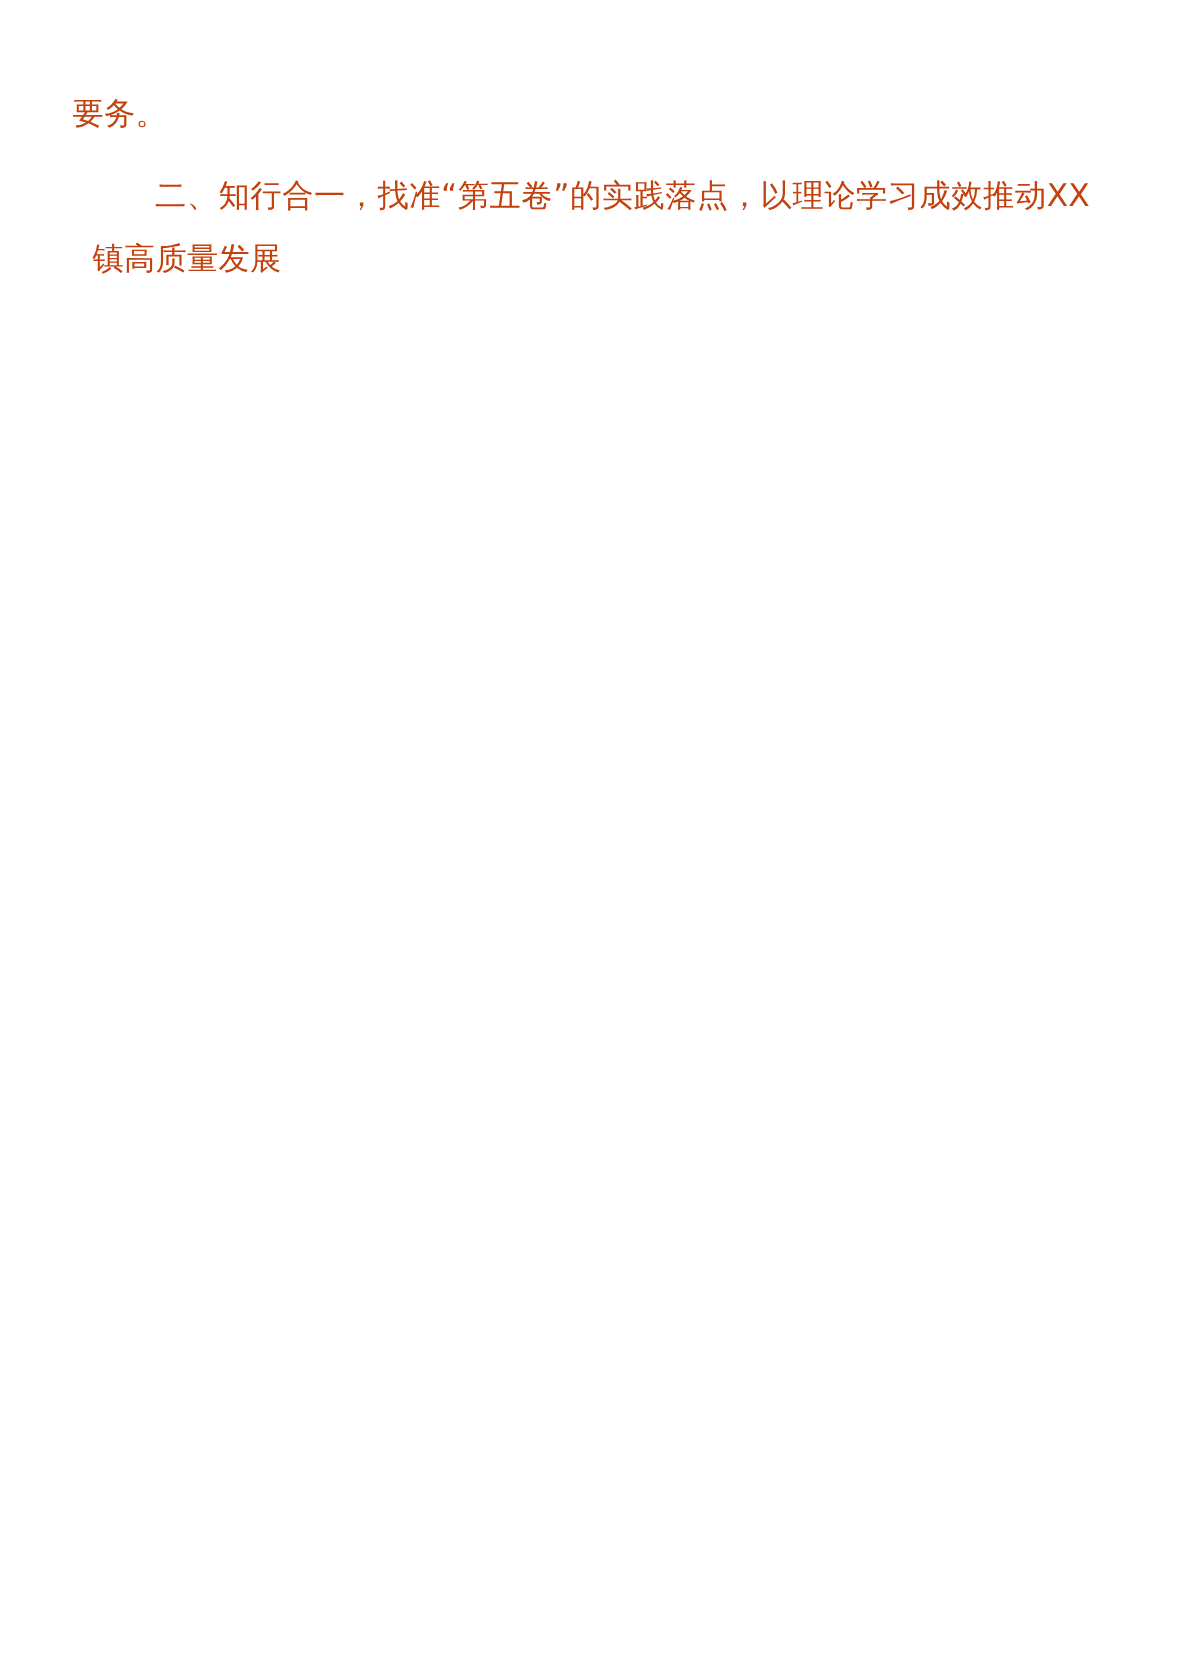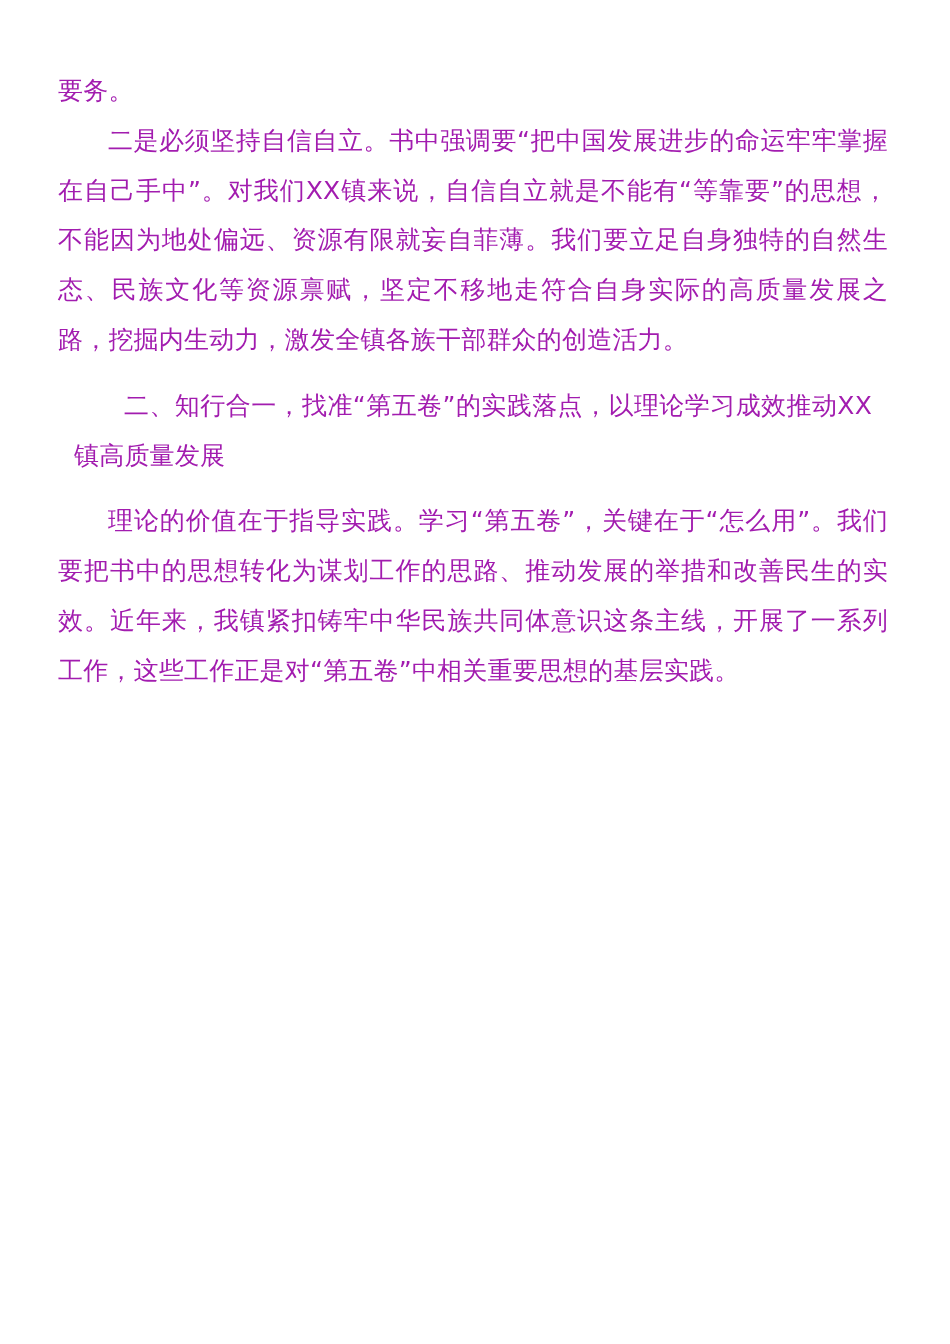--- a/index.html
+++ b/index.html
@@ -5,29 +5,27 @@
     html, body { margin: 0; padding: 0; background: #ffffff; }
     body { width: 950px; height: 1344px; overflow: hidden; position: relative; }
     .page {
       position: absolute;
       left: 58px;
       top: 66px;
       width: 830px;
       font-family: "DejaVu Sans", "Liberation Sans", sans-serif;
       font-size: 25px;
       line-height: 49.8px;
-      color: #a21caf;
+      color: #c2410c;
       text-align: justify;
       letter-spacing: 0.2px;
     }
     .para { margin: 0; text-indent: 50px; }
     .para.noindent { text-indent: 0; }
     .heading { margin: 16px; text-indent: 50px; }
   </style>
 </head>
 <body>
 
 <div class="page">
   <p class="para noindent">要务。</p>
-  <p class="para">二是必须坚持自信自立。书中强调要“把中国发展进步的命运牢牢掌握在自己手中”。对我们XX镇来说，自信自立就是不能有“等靠要”的思想，不能因为地处偏远、资源有限就妄自菲薄。我们要立足自身独特的自然生态、民族文化等资源禀赋，坚定不移地走符合自身实际的高质量发展之路，挖掘内生动力，激发全镇各族干部群众的创造活力。</p>
   <p class="heading">二、知行合一，找准“第五卷”的实践落点，以理论学习成效推动XX镇高质量发展</p>
-  <p class="para">理论的价值在于指导实践。学习“第五卷”，关键在于“怎么用”。我们要把书中的思想转化为谋划工作的思路、推动发展的举措和改善民生的实效。近年来，我镇紧扣铸牢中华民族共同体意识这条主线，开展了一系列工作，这些工作正是对“第五卷”中相关重要思想的基层实践。</p>
 </div>
 
 </body></html>

